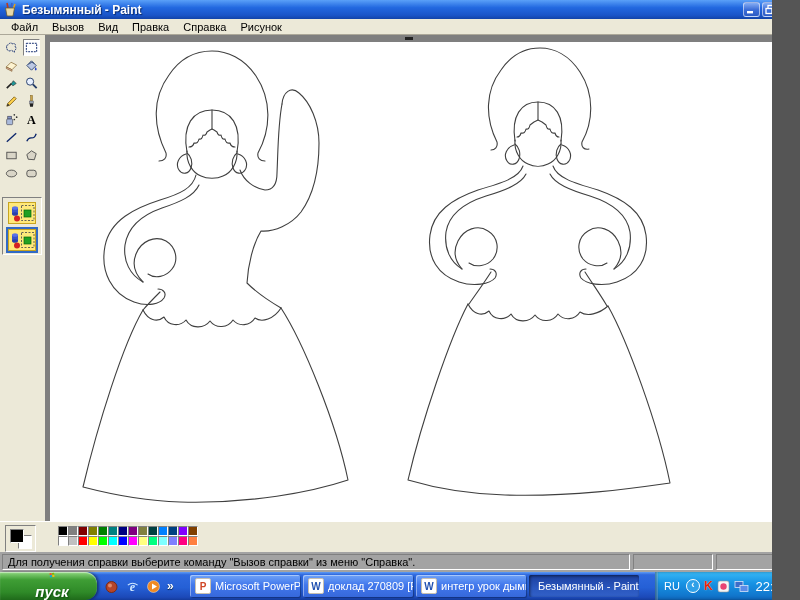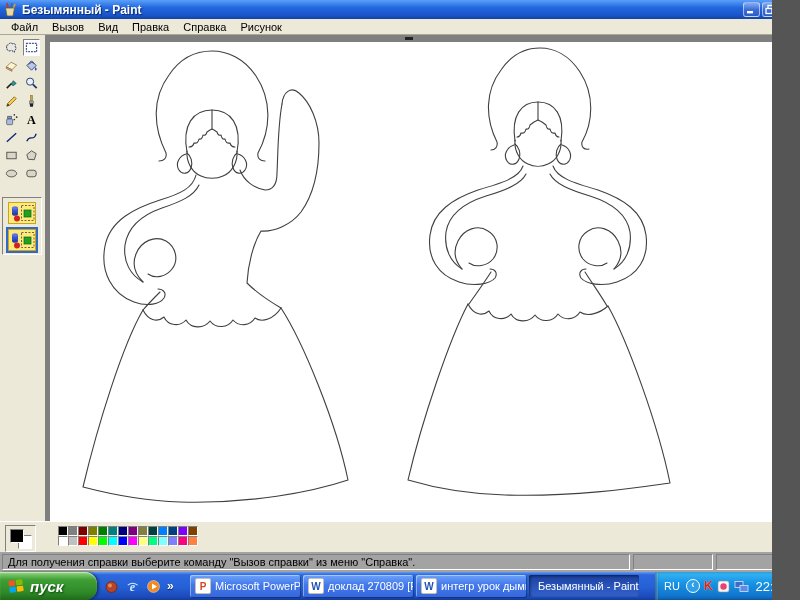--- a/index.html
+++ b/index.html
@@ -67,21 +67,21 @@
   .sb-panel{position:absolute;top:2px;height:16px;border:1px solid;border-color:#808080 #fff #fff #808080;
     box-sizing:border-box;font-size:11px;line-height:14px;padding-left:5px;color:#000;white-space:nowrap;overflow:hidden;}
 
   
   .taskbar{left:0;top:572px;width:800px;height:28px;
     background:linear-gradient(180deg,#5E9CF5 0%,#2E68DE 10%,#2560D6 55%,#1C49B8 90%,#143B9C 100%);}
   .start-btn{position:absolute;left:0;top:0;height:28px;width:97px;border-radius:0 12px 12px 0;
     background:linear-gradient(180deg,#8FD87F 0%,#3F9E35 28%,#2F8A28 72%,#1F6A1A 100%);
     box-shadow:2px 0 3px rgba(0,0,0,.45), inset 0 1px 1px rgba(255,255,255,.5);
     display:flex;align-items:center;padding-left:7px;gap:5px;box-sizing:border-box;
-    color:#fff;font-weight:bold;font-style:italic;font-size:15px;text-shadow:1px 1px 2px #0a4a0a;}
+    color:#fff;font-weight:bold;font-style:italic;font-size:15px;text-shadow:1px 1px 2px #0a4a0a;flex-direction:column;}
   .quick-launch{position:absolute;left:100px;top:0;width:86px;height:28px;display:flex;align-items:center;gap:6px;padding-left:4px;box-sizing:border-box;}
   .ql-chevron{color:#fff;font-size:12px;font-weight:bold;text-shadow:0 1px 1px #024;}
   .task-btn{position:absolute;top:3px;width:110px;height:22px;border-radius:2px;box-sizing:border-box;
     background:linear-gradient(180deg,#6FA3F8 0%,#4278EC 45%,#3668DB 100%);
     box-shadow:inset 1px 1px 0 rgba(255,255,255,.4), 1px 1px 1px rgba(0,0,0,.3);
     display:flex;align-items:center;gap:4px;padding:0 5px;color:#fff;font-size:11px;
     white-space:nowrap;overflow:hidden;}
   .task-btn.active{background:linear-gradient(180deg,#1B3F9E 0%,#2B57BE 60%,#3160C8 100%);
     box-shadow:inset 1px 1px 3px rgba(0,0,0,.55);}
   .ticon{width:14px;height:14px;border-radius:2px;display:flex;align-items:center;justify-content:center;

